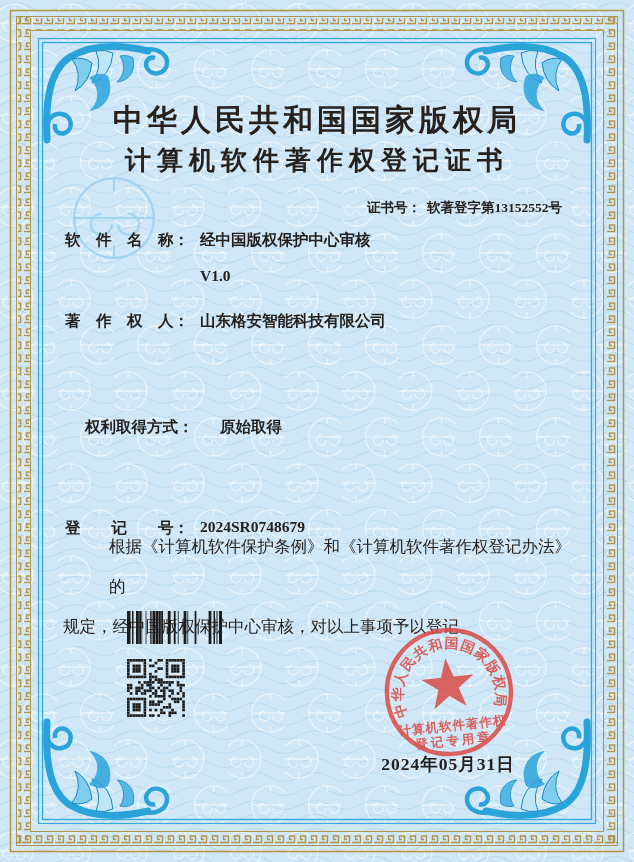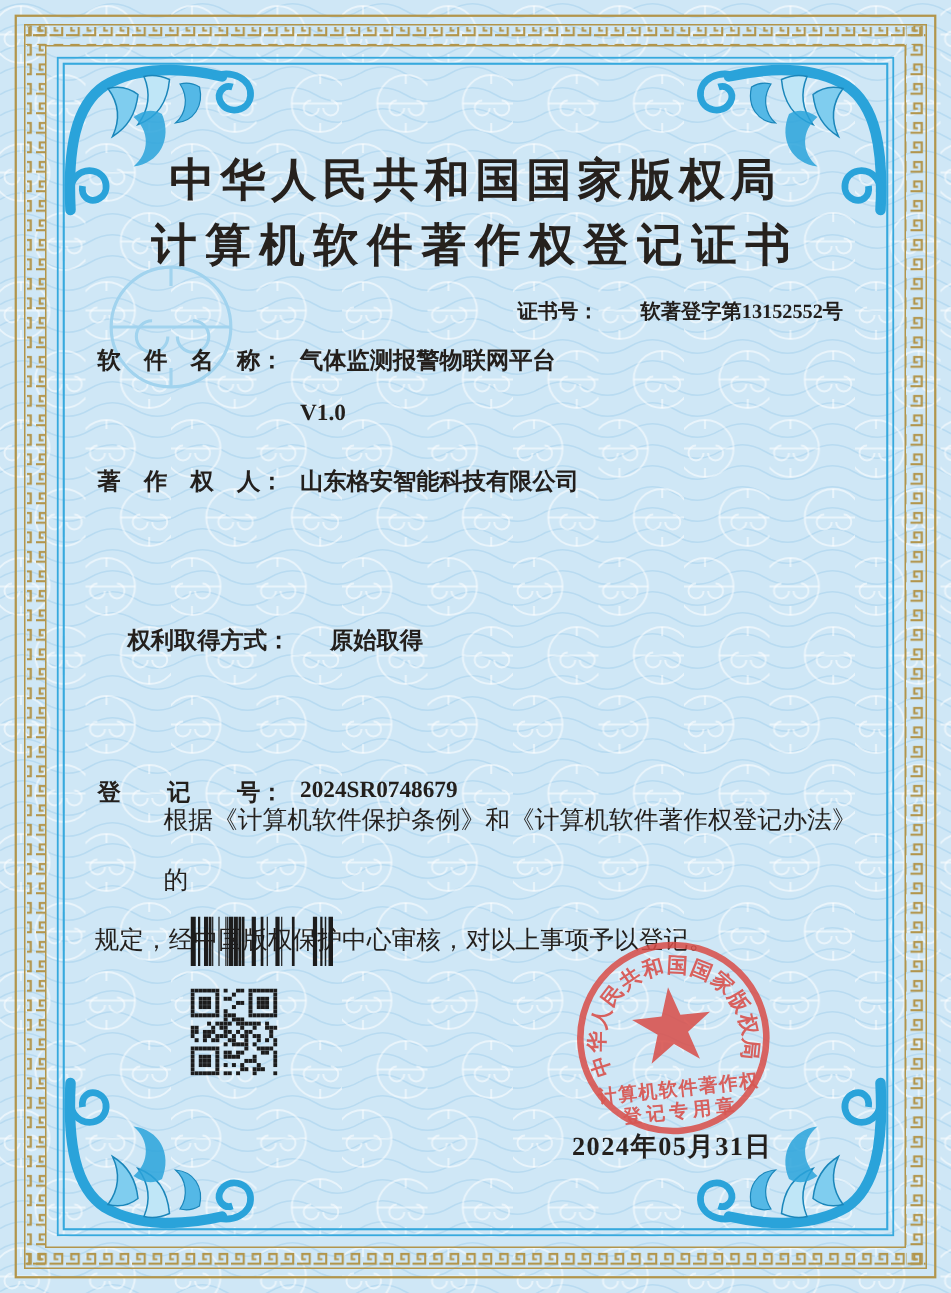--- a/index.html
+++ b/index.html
@@ -6,23 +6,23 @@
   .page{
     position:relative;width:634px;height:862px;overflow:hidden;
     background:#cfe7f6;
     font-family:"Liberation Serif","DejaVu Serif",serif;
     color:#231f1c;
   }
   .decor{position:absolute;left:0;top:0;width:634px;height:862px;z-index:0;}
   .content{position:absolute;left:0;top:0;width:634px;height:731px;z-index:1;}
   .title{position:absolute;left:60px;width:514px;text-align:center;font-weight:bold;color:#26211d;}
   .title-1{top:100px;font-size:30px;letter-spacing:4px;}
-  .title-2{top:143px;font-size:30px;letter-spacing:6px;}
+  .title-2{top:143px;font-size:26px;letter-spacing:6px;}
   .cert-no{position:absolute;top:199px;right:72px;font-size:13.5px;font-weight:bold;white-space:nowrap;}
-  .cert-no .lbl{margin-right:28px;}
+  .cert-no .lbl{margin-right:6px;}
   .field{position:absolute;left:65px;display:flex;font-weight:bold;font-size:15.5px;white-space:nowrap;}
   .field .flabel{width:135px;flex:0 0 135px;}
   .f1{top:230px;} .f1b{top:267px;} .f2{top:311px;justify-content:center;}
   .f3{top:417px;margin-left:20px;} .f4{top:454px;} .f5{top:518px;}
   .statement{position:absolute;left:63px;top:527px;width:512px;font-size:16.5px;font-weight:normal;line-height:40px;}
   .statement .l1{padding-left:46px;}
   .barcode{position:absolute;left:127px;top:611px;}
   .qr{position:absolute;left:127px;top:659px;}
   .seal{position:absolute;left:376px;top:620px;width:146px;height:146px;transform:rotate(-6deg);opacity:.92;}
   .date{position:absolute;left:378px;top:752px;width:140px;text-align:center;font-size:17.5px;font-weight:bold;letter-spacing:1px;}
@@ -91,21 +91,21 @@
 
     <div class="title title-1">中华人民共和国国家版权局</div>
     <div class="title title-2">计算机软件著作权登记证书</div>
 
     <div class="cert-no">
       <span class="lbl">证书号：</span><span>软著登字第13152552号</span>
     </div>
 
     <div class="field f1">
       <span class="flabel">软　件　名　称：</span>
-      <span class="fvalue">气体监测报警物联网平台</span>
+      <span class="fvalue">经中国版权保护中心审核</span>
     </div>
     <div class="field f1b">
       <span class="flabel"></span>
       <span class="fvalue">V1.0</span>
     </div>
     <div class="field f2">
       <span class="flabel">著　作　权　人：</span>
       <span class="fvalue">山东格安智能科技有限公司</span>
     </div>
     <div class="field f3">

